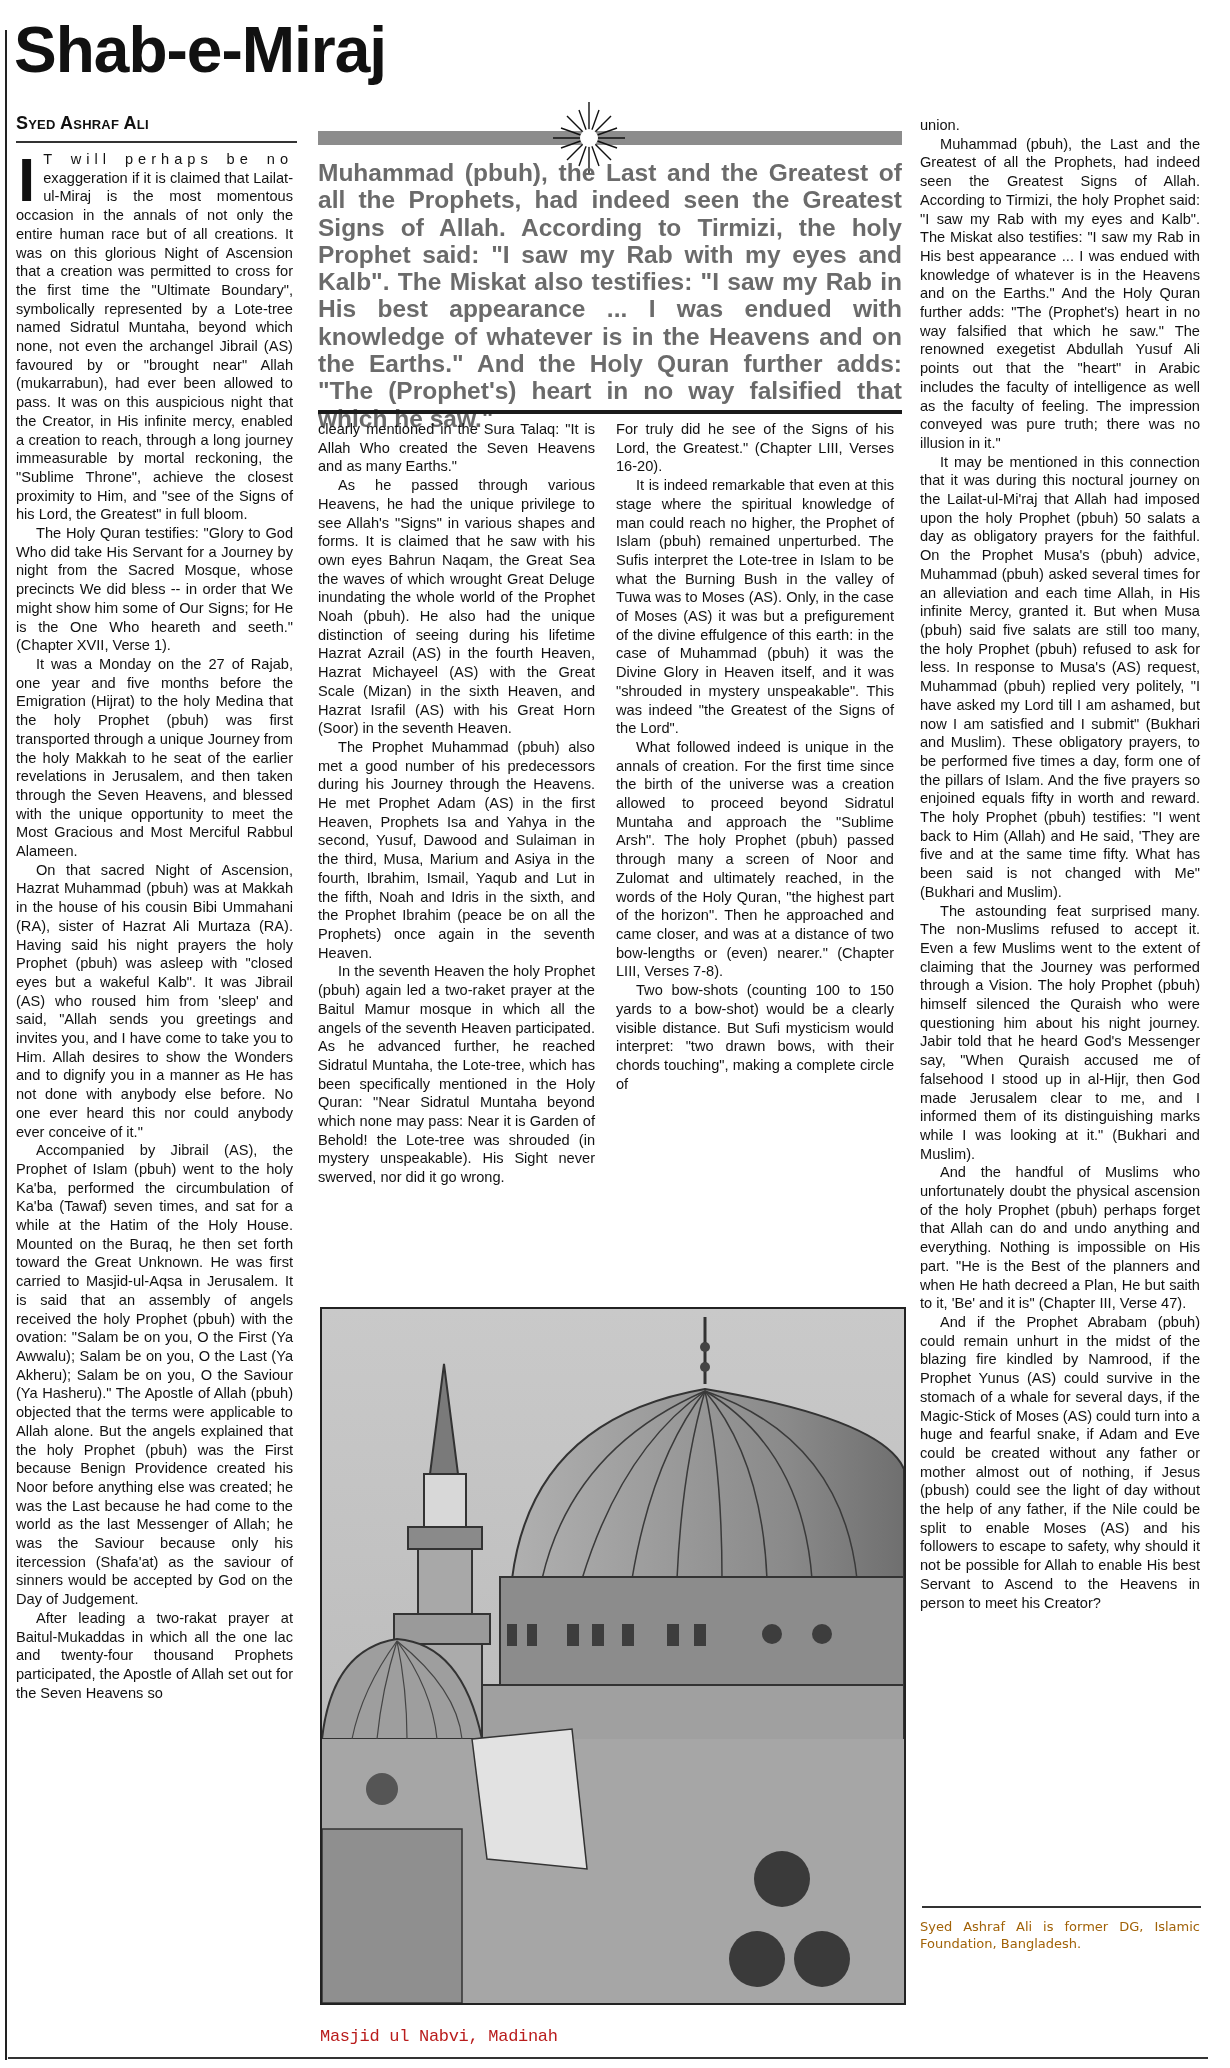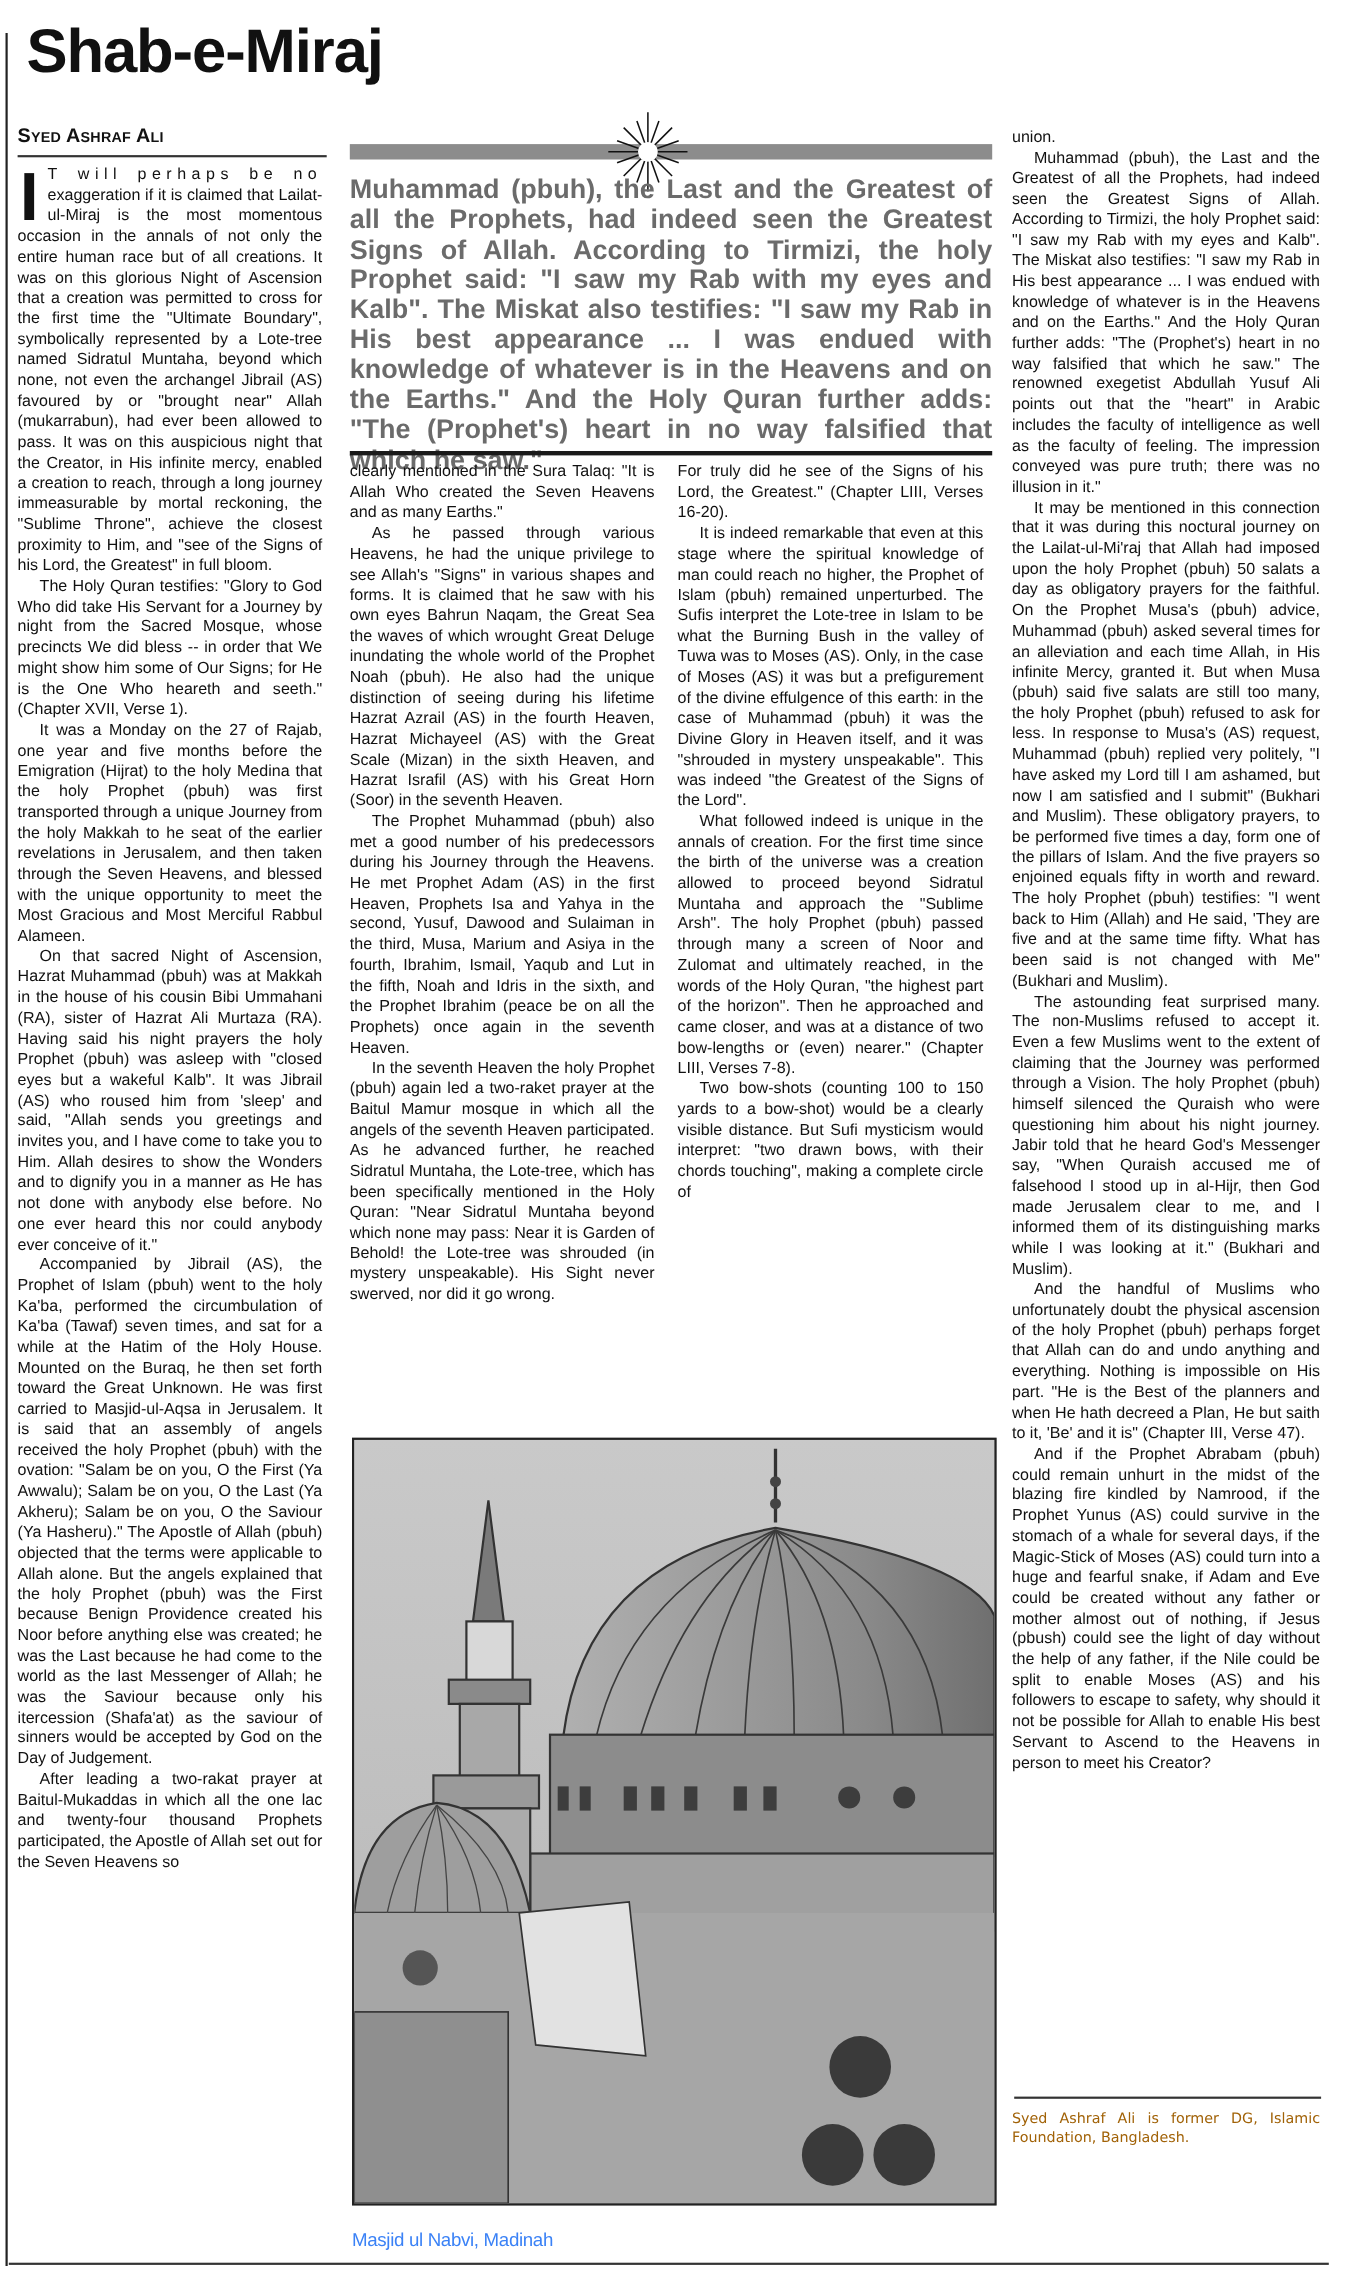--- a/index.html
+++ b/index.html
@@ -1,37 +1,37 @@
 <!DOCTYPE html>
 <html><head>
 <meta charset="utf-8">
 <style>
   html,body{margin:0;padding:0;background:#fff;}
   body{width:1230px;height:2068px;position:relative;overflow:hidden;font-family:"Liberation Sans",sans-serif;color:#111;}
   .vrule{position:absolute;left:5px;top:30px;width:2px;height:2030px;background:#222;}
   .brule{position:absolute;left:8px;right:22px;top:2057px;height:2px;background:#333;}
-  .title{position:absolute;left:24px;top:18px;font-size:56px;font-weight:bold;letter-spacing:-1px;line-height:1;color:#111;}
+  .title{position:absolute;left:14px;top:18px;font-size:64px;font-weight:bold;letter-spacing:-1px;line-height:1;color:#111;}
   .byline{position:absolute;left:16px;top:113px;font-size:18px;font-weight:bold;font-variant:small-caps;letter-spacing:0.2px;}
   .byrule{position:absolute;left:16px;top:141px;width:281px;height:2px;background:#333;}
   .col{position:absolute;font-size:14.6px;line-height:18.7px;text-align:justify;}
   .col p{margin:0;text-indent:20px;}
   .col p.first{text-indent:0;}
   .col p.noind{text-indent:0;}
   .c1{left:16px;top:150px;width:277px;}
   .c2{left:318px;top:420px;width:277px;}
   .c3{left:616px;top:420px;width:278px;}
   .c4{left:920px;top:116px;width:280px;}
   .dropcap{float:left;font-size:62px;line-height:52px;font-weight:bold;margin:4px 8px 0 2px;font-family:"Liberation Sans",sans-serif;}
   .lead{letter-spacing:5px;}
   .pq-bar{position:absolute;left:318px;top:131px;width:584px;height:14px;background:#8c8c8c;}
   .star{position:absolute;left:551px;top:100px;width:76px;height:76px;}
   .pq{position:absolute;left:318px;top:159px;width:584px;font-size:24.5px;line-height:27.3px;font-weight:bold;color:#6b6b6b;text-align:justify;}
   .pq-rule{position:absolute;left:318px;top:410px;width:584px;height:4px;background:#1a1a1a;}
   .photo{position:absolute;left:320px;top:1307px;width:586px;height:698px;border:2px solid #222;box-sizing:border-box;overflow:hidden;background:#bcbcbc;}
-  .caption{position:absolute;left:320px;top:2027px;font-size:17px;color:#3b82f6;font-family:Liberation Sans, sans-serif;letter-spacing:-0.3px;}
+  .caption{position:absolute;left:320px;top:2027px;font-size:17px;color:#b91c1c;font-family:Liberation Mono, monospace;letter-spacing:-0.3px;}
   .fn-rule{position:absolute;left:922px;top:1906px;width:279px;height:1.5px;background:#333;}
   .footnote{position:absolute;left:920px;top:1918px;width:280px;font-size:13px;line-height:17px;color:#a16207;text-align:justify;font-family:"DejaVu Sans",sans-serif;}
 </style>
 </head>
 <body>
 
 <div class="vrule"></div>
 
 <h1 class="title" style="margin:0;">Shab-e-Miraj</h1>
 <div class="byline">Syed Ashraf Ali</div>

